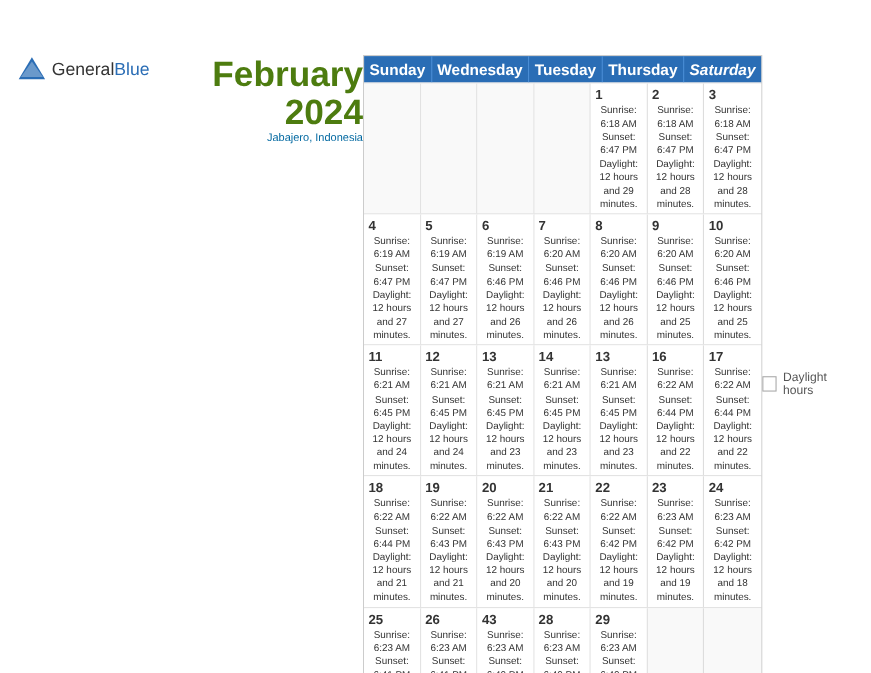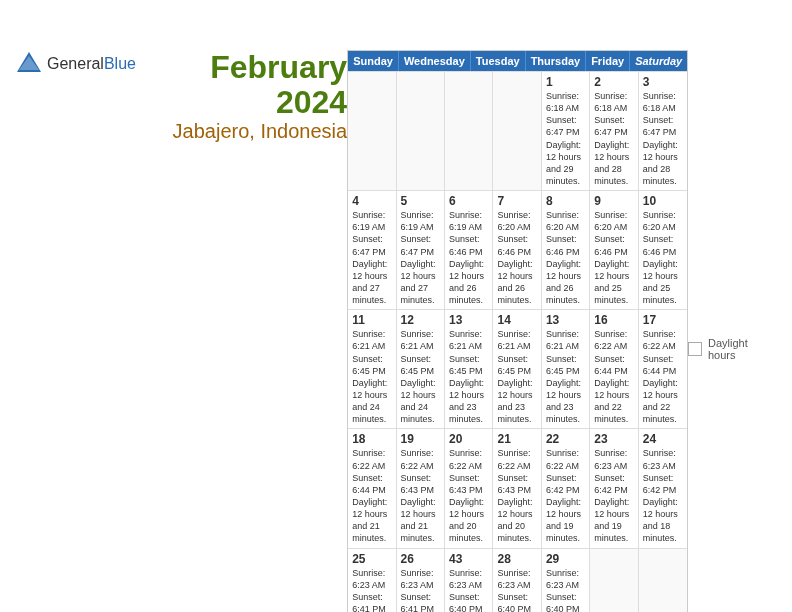--- a/index.html
+++ b/index.html
@@ -38,38 +38,38 @@
     .title-block {
       text-align: right;
     }
     .main-title {
       font-size: 32px;
       font-weight: bold;
       color: #4d7c0f;
       line-height: 1.1;
     }
     .subtitle {
-      font-size: 20px;
-      color: #a16207;
+      font-size: 10px;
+      color: #0369a1;
     }
     .calendar {
       flex: 1;
       display: flex;
       flex-direction: column;
       border: 1px solid #ccc;
     }
     .cal-header-row {
       display: grid;
       grid-template-columns: repeat(7, 1fr);
       background: #2a6db5;
     }
     .cal-header-cell {
       color: #fff;
       font-weight: bold;
-      font-size: 11px;
+      font-size: 14px;
       padding: 4px 5px;
       border-right: 1px solid #4a8dd5;
       text-align: left;
     }
     .cal-header-cell:last-child { border-right: none; font-style: italic; }
     .cal-body {
       flex: 1;
       display: flex;
       flex-direction: column;
     }
@@ -93,20 +93,21 @@
     .day-num {
       font-size: 12px;
       font-weight: bold;
       color: #333;
       margin-bottom: 1px;
     }
     .day-info {
       font-size: 9px;
       color: #333;
       line-height: 1.35;
+      text-align: center;
     }
     .footer {
       display: flex;
       align-items: center;
       gap: 6px;
       margin-top: 5px;
       font-size: 11px;
       color: #555;
     }
     .footer-box {
@@ -137,21 +138,20 @@
       <div class="subtitle">Jabajero, Indonesia</div>
     </div>
   </div>
 
   <div class="calendar">
     <div class="cal-header-row">
         <div class="cal-header-cell">Sunday</div>
         <div class="cal-header-cell">Wednesday</div>
         <div class="cal-header-cell">Tuesday</div>
         <div class="cal-header-cell">Thursday</div>
-        <div class="cal-header-cell">Friday</div>
         <div class="cal-header-cell">Saturday</div>
       </div>
     <div class="cal-body">
         <div class="cal-row">
           <div class="cal-cell empty"></div>
           <div class="cal-cell empty"></div>
           <div class="cal-cell empty"></div>
           <div class="cal-cell empty"></div>
           <div class="cal-cell">
             <div class="day-num">1</div>

